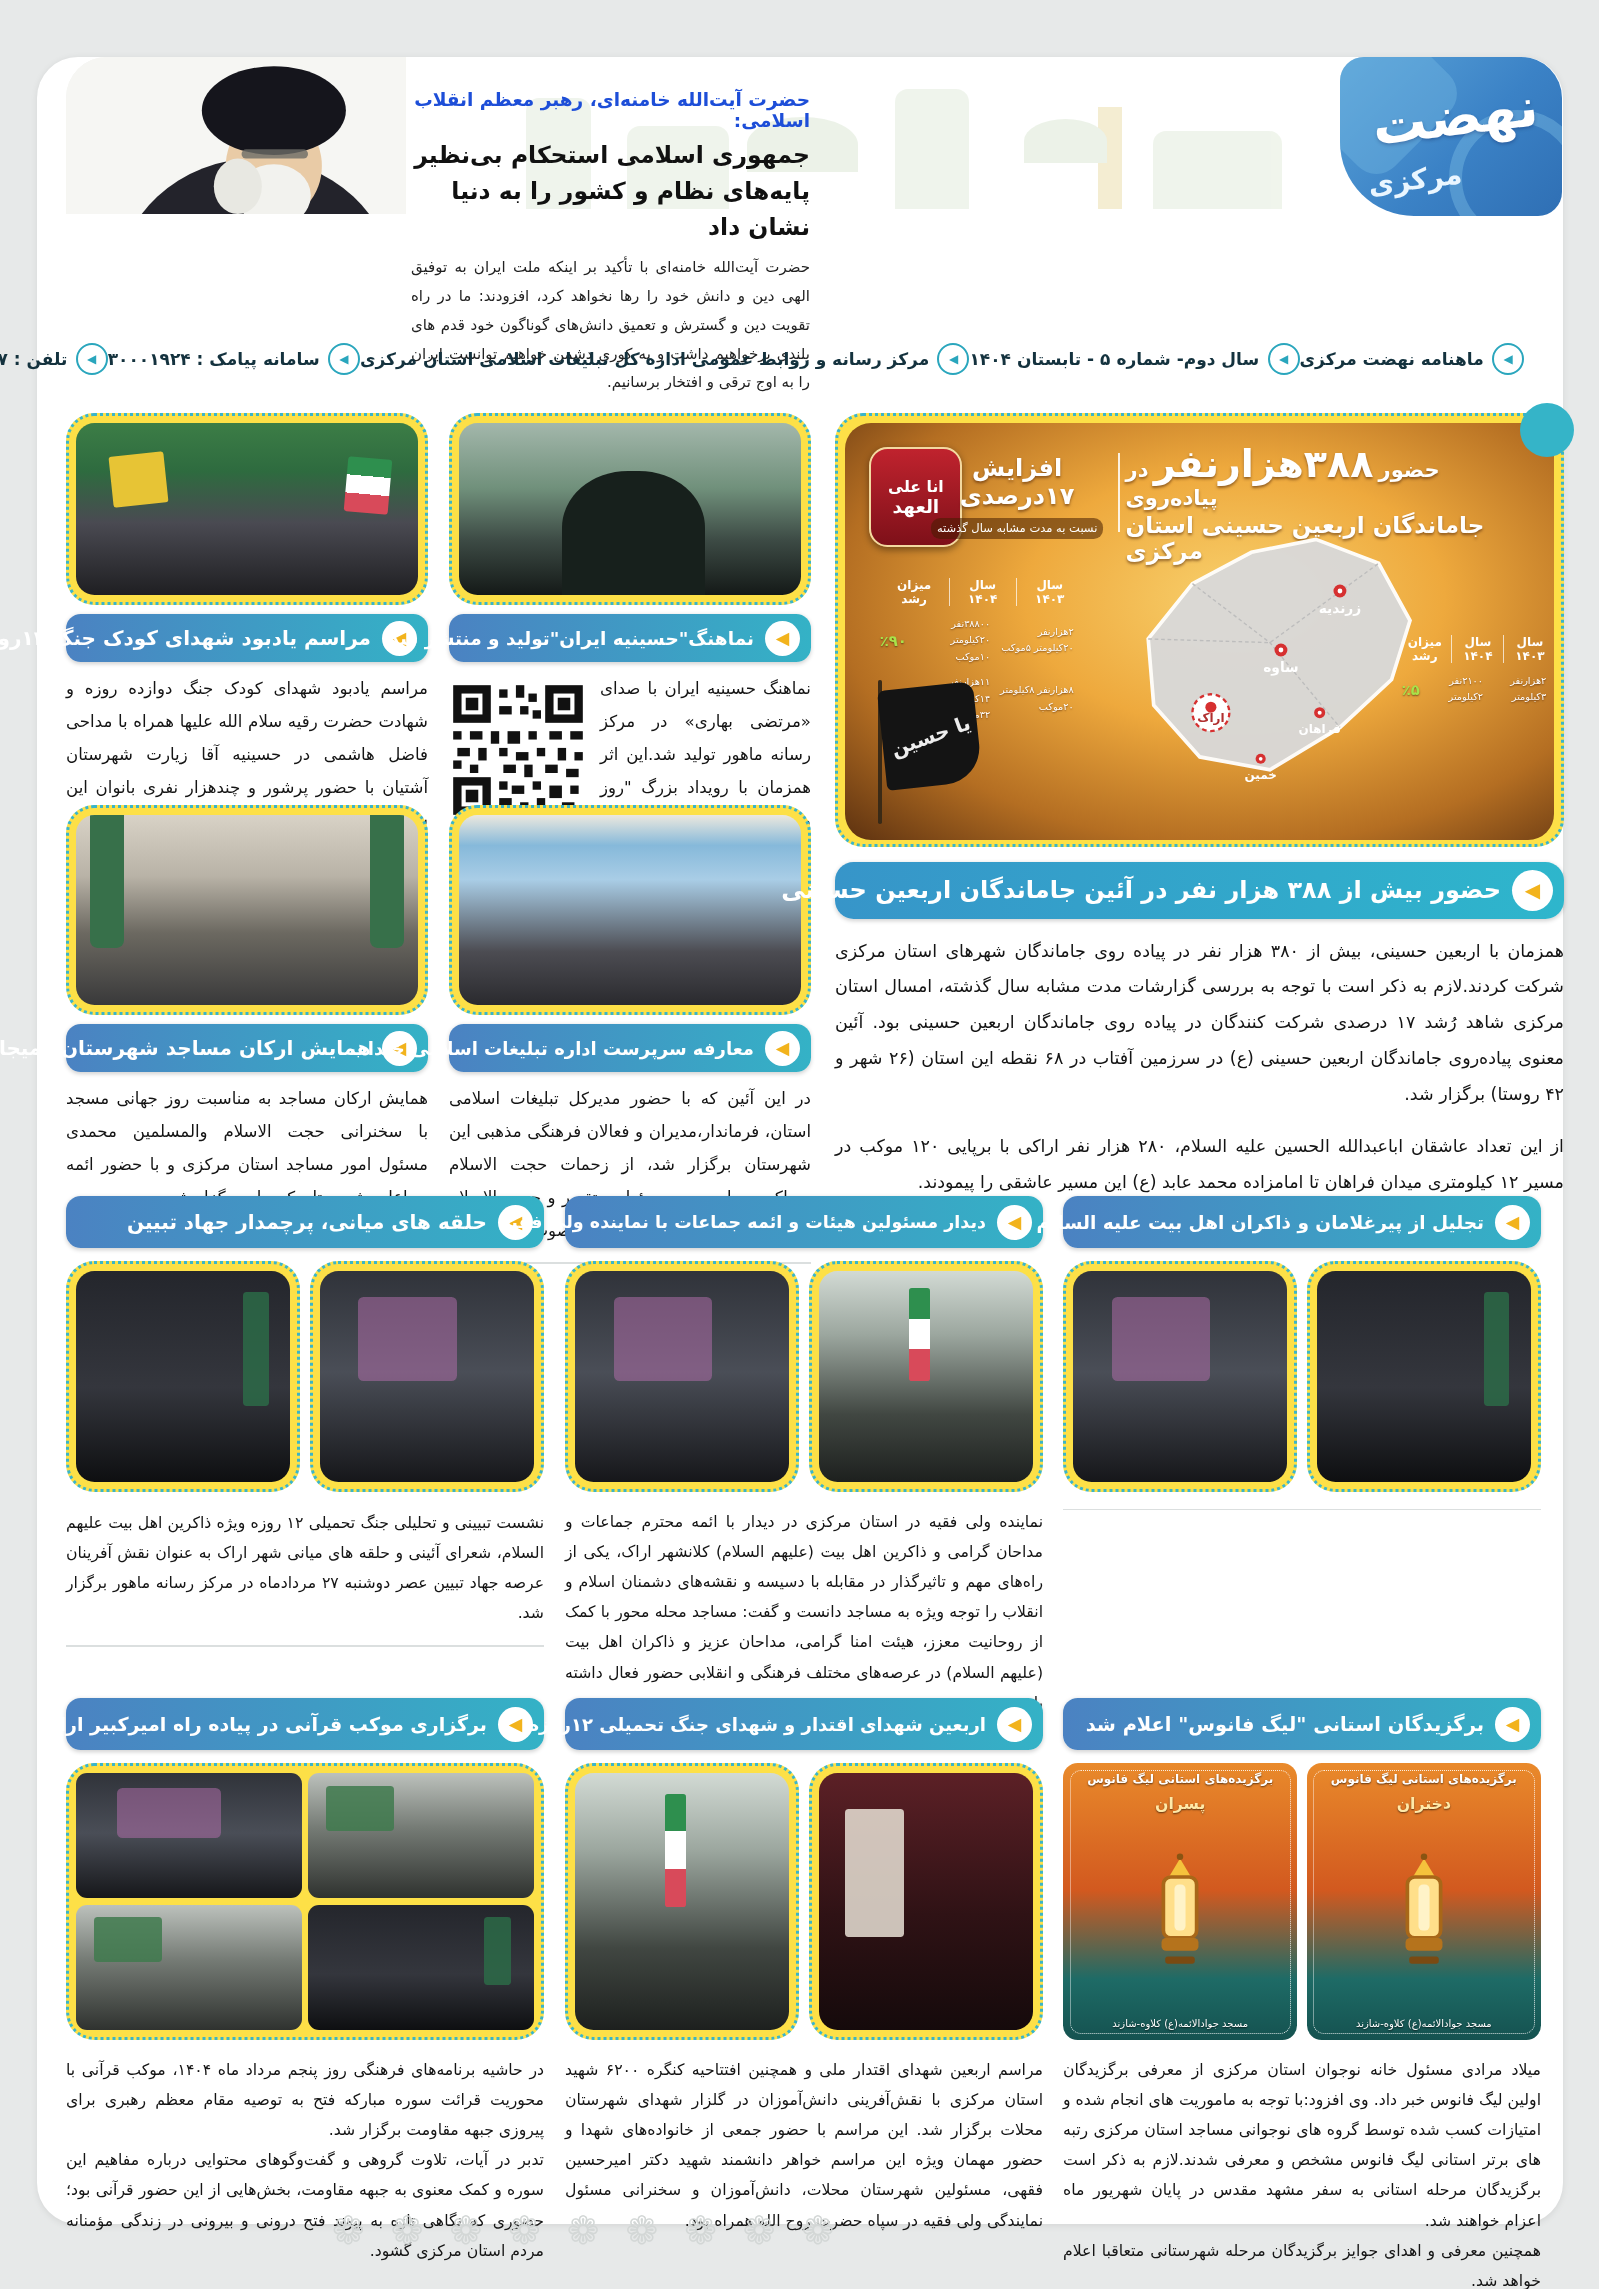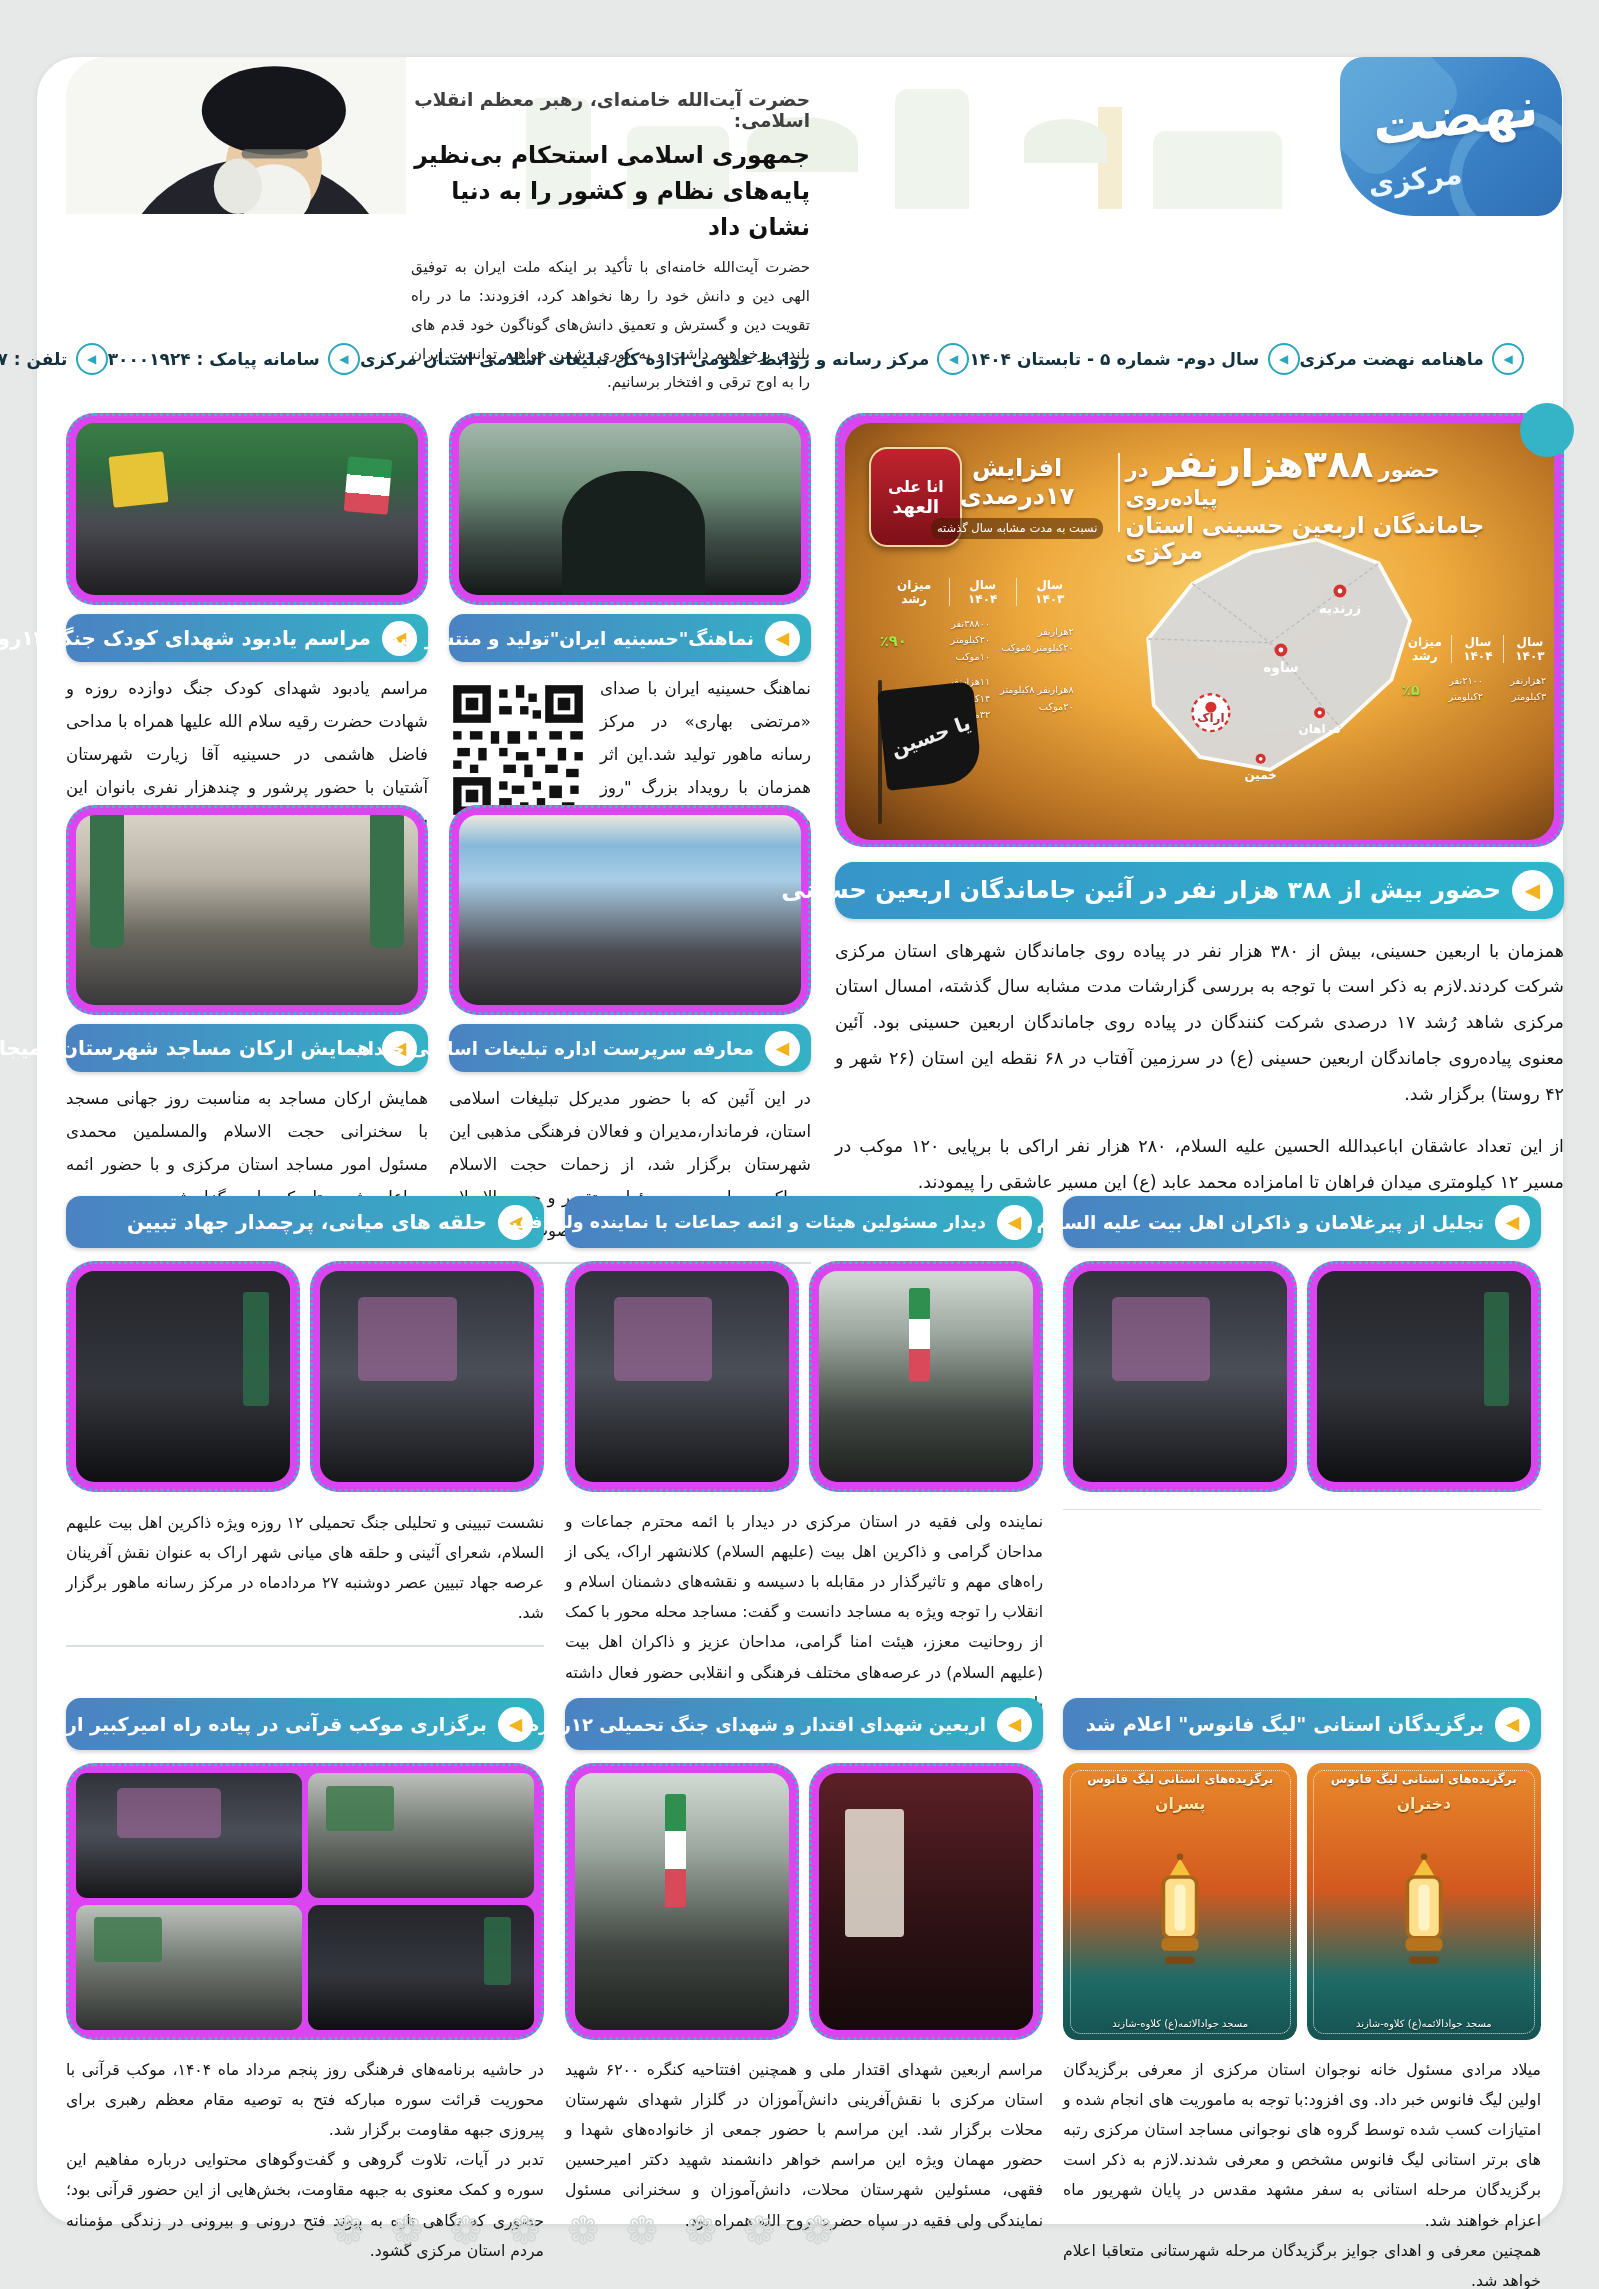--- a/index.html
+++ b/index.html
@@ -10,21 +10,21 @@
         border-radius:41px;box-shadow:0 1.8px 7.4px rgba(0,0,0,.08);}
 
   
   .leader-photo{left:66px;top:57px;width:340px;height:157px;border-radius:41px 0 0 0;
                 overflow:hidden;background:#f4f4f1;}
   .skyline{left:415px;top:66px;width:923px;height:143px;opacity:.55;pointer-events:none;}
   .sky-shape{position:absolute;background:#e3ecdd;border-radius:13px 13px 0 0;bottom:0;}
   .sky-dome{position:absolute;background:#dde8d6;border-radius:50% 50% 0 0;bottom:55px;}
   .sky-gold{position:absolute;background:#ecdfae;bottom:0;}
   .hdr-text{left:411px;top:89px;width:399px;direction:rtl;text-align:right;}
-  .kicker{color:#404040;font-weight:bold;font-size:18.5px;margin:0 0 5.5px 0;}
+  .kicker{color:#1d4ed8;font-weight:bold;font-size:18.5px;margin:0 0 5.5px 0;}
   .hdr-title{color:#111;font-weight:bold;font-size:23.5px;line-height:1.55;margin:0 0 7.4px 0;}
   .hdr-body{color:#222;font-size:15px;line-height:1.92;text-align:justify;margin:0;}
   .masthead{left:1340px;top:57px;width:222px;height:159px;border-radius:24px 41px 24px 74px;
             background:linear-gradient(135deg,#5aa3d8 0%,#3b82c6 55%,#2f6fb4 100%);overflow:hidden;}
   .mast-pat{position:absolute;left:-28px;top:-28px;width:129px;height:129px;border-radius:26px;
             background:#6fb3e0;opacity:.45;transform:rotate(45deg);}
   .mast-pat2{position:absolute;right:-24px;bottom:-31px;width:111px;height:111px;border-radius:50%;
             border:13px solid #7fc0e6;opacity:.4;}
   .mast-t1{position:absolute;right:24px;top:28px;color:#fff;font-weight:bold;font-size:54px;
            transform:rotate(-7deg);text-shadow:0 1.8px 3.7px rgba(0,0,60,.25);}
@@ -33,21 +33,21 @@
 
   
   .infobar{left:65px;top:338px;width:1470px;height:42px;display:flex;direction:rtl;
            justify-content:space-between;align-items:center;padding:0 11px;box-sizing:border-box;}
   .ib{display:flex;direction:rtl;align-items:center;gap:8.3px;}
   .ib-ic{width:28px;height:28px;border-radius:50%;background:#fff;border:2.8px solid #2aa6bd;
          display:flex;align-items:center;justify-content:center;color:#2aa6bd;font-size:12px;flex:0 0 auto;}
   .ib-label{font-size:17px;font-weight:bold;color:#14323e;white-space:nowrap;}
 
   
-  .dotted{border:3.2px dotted #3ab5c9;border-radius:28px;padding:7.4px;box-sizing:border-box;background:#d946ef;}
+  .dotted{border:3.2px dotted #3ab5c9;border-radius:28px;padding:7.4px;box-sizing:border-box;background:#fde047;}
   .ph{border-radius:18.5px;position:relative;overflow:hidden;width:100%;height:100%;}
   .bar{display:flex;direction:rtl;align-items:center;gap:11px;padding:0 11px;border-radius:14.8px;
        background:linear-gradient(to left,#34b2c6,#4b82c2);box-shadow:0 1.8px 4.6px rgba(0,0,0,.18);}
   .bar-ic{width:35px;height:35px;border-radius:50%;background:#fff;display:flex;align-items:center;
           justify-content:center;color:#f2b31c;font-size:17.5px;flex:0 0 auto;}
   .bar-label{color:#fff;font-weight:bold;white-space:nowrap;}
   .bodytxt{direction:rtl;text-align:justify;color:#141414;font-size:16.6px;line-height:1.98;margin:0;}
   .bodytxt.small{font-size:15.7px;line-height:1.92;}
   .divider{height:1.4px;background:#dbdfdf;}
 

